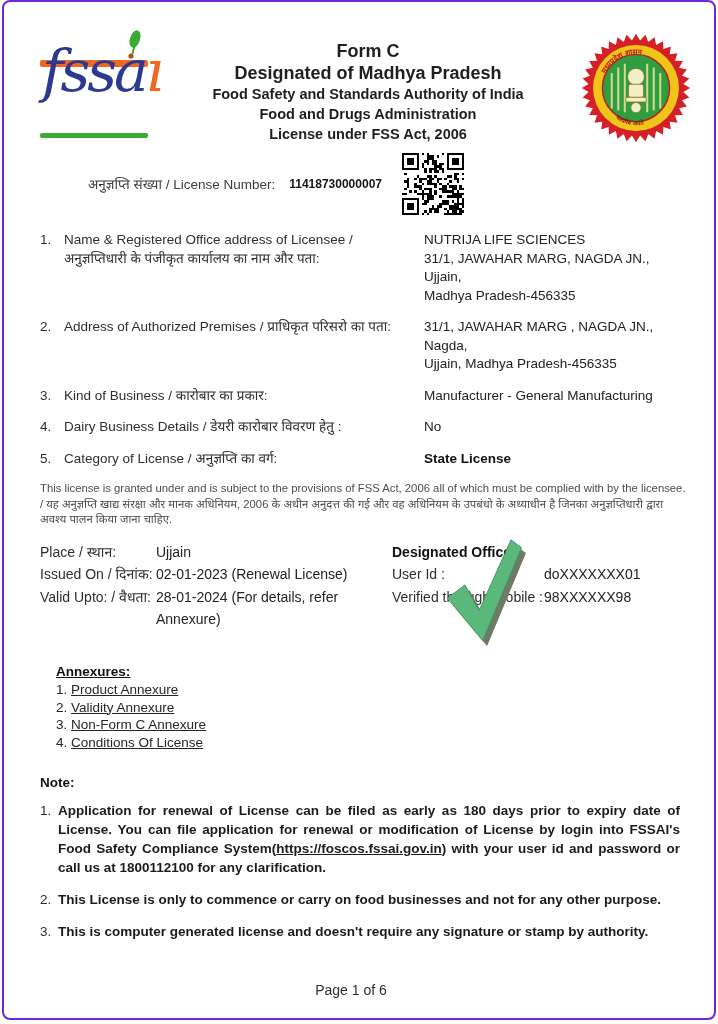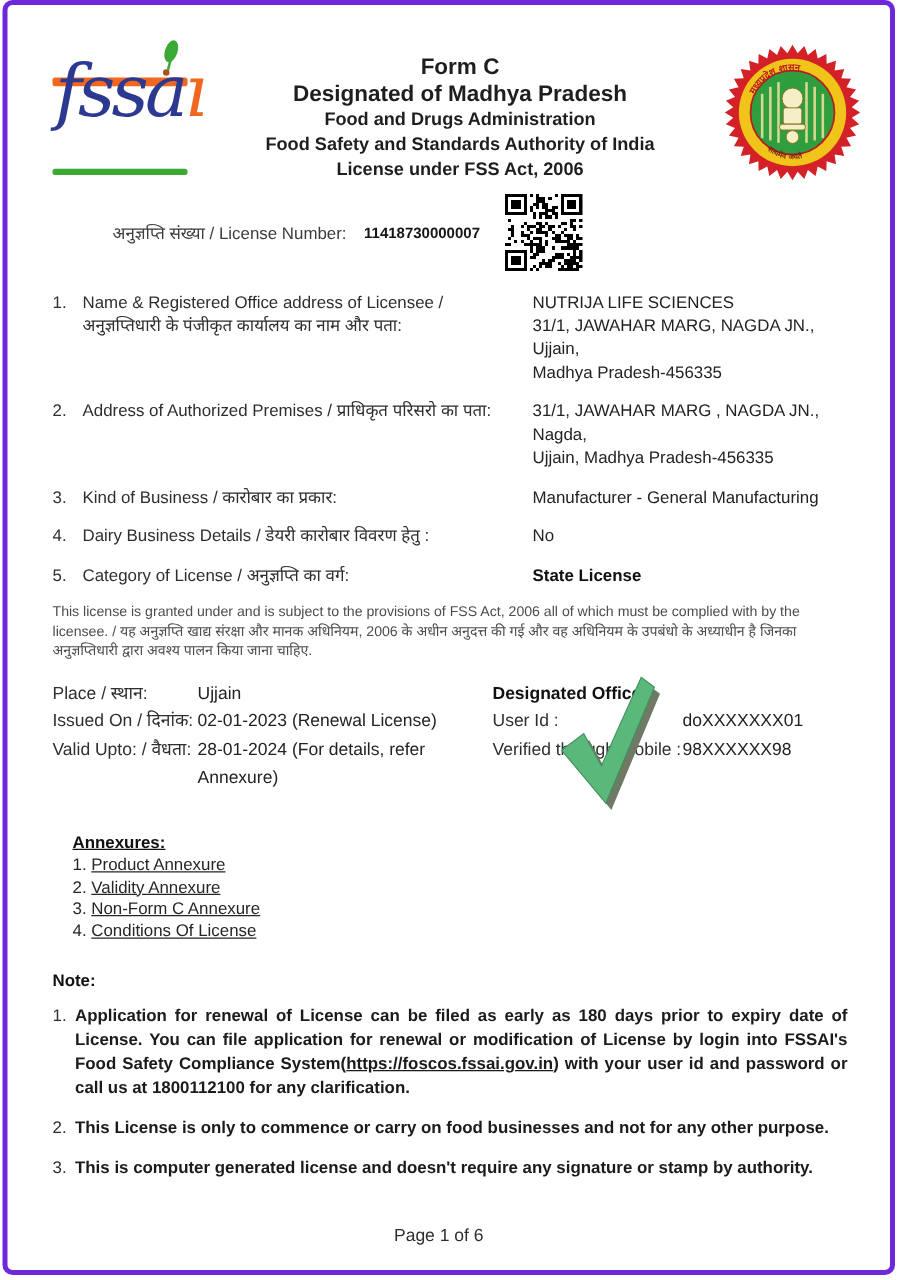--- a/index.html
+++ b/index.html
@@ -1,18 +1,18 @@
 <!DOCTYPE html>
 <html lang="en"><head>
 <meta charset="utf-8">
 <style>
   html,body{margin:0;padding:0;background:#fff;}
   .page{
     position:relative; width:714px; height:1020px; margin:0 auto;
-    box-sizing:border-box; border:4px solid #6d28d9; border-radius:8px;
+    box-sizing:border-box; border:2px solid #6d28d9; border-radius:8px;
     background:#fff; overflow:hidden;
     font-family:"Liberation Sans","DejaVu Sans",sans-serif;
     color:#2a2a2a;
   }
   
   .header{display:flex; align-items:flex-start; padding:28px 22px 0 34px;}
   .titles{flex:1; text-align:center; padding-top:10px;}
   .t-big{font-size:18px; font-weight:bold; line-height:22px; color:#1e1e1e;}
   .t-small{font-size:14.5px; font-weight:bold; line-height:20px; color:#1e1e1e;}
   
@@ -88,22 +88,22 @@
         <ellipse cx="15" cy="9" rx="5" ry="9" fill="#3aaa35" transform="rotate(18 15 9)"></ellipse>
         <rect x="12.4" y="16" width="2" height="8" fill="#3aaa35" transform="rotate(14 13.4 20)"></rect>
         <circle cx="11" cy="26" r="2.6" fill="#a9541c"></circle>
       </svg>
       <span class="bar-bottom"></span>
     </div>
 
     <div class="titles">
       <div class="t-big">Form C</div>
       <div class="t-big">Designated of Madhya Pradesh</div>
+      <div class="t-small">Food Safety and Standards Authority of India</div>
       <div class="t-small">Food and Drugs Administration</div>
-      <div class="t-small">Food Safety and Standards Authority of India</div>
       <div class="t-small">License under FSS Act, 2006</div>
     </div>
 
     <svg class="mp-emblem" id="mp-emblem" viewBox="0 0 120 120">
       <polygon id="emblem-spikes" fill="#d42027" points="118.0,60.0 110.8,64.4 117.1,70.1 109.3,73.2 114.5,79.8 106.2,81.6 110.2,89.0 101.8,89.3 104.4,97.3 96.1,96.1 97.3,104.4 89.3,101.8 89.0,110.2 81.6,106.2 79.8,114.5 73.2,109.3 70.1,117.1 64.4,110.8 60.0,118.0 55.6,110.8 49.9,117.1 46.8,109.3 40.2,114.5 38.4,106.2 31.0,110.2 30.7,101.8 22.7,104.4 23.9,96.1 15.6,97.3 18.2,89.3 9.8,89.0 13.8,81.6 5.5,79.8 10.7,73.2 2.9,70.1 9.2,64.4 2.0,60.0 9.2,55.6 2.9,49.9 10.7,46.8 5.5,40.2 13.8,38.4 9.8,31.0 18.2,30.7 15.6,22.7 23.9,23.9 22.7,15.6 30.7,18.2 31.0,9.8 38.4,13.8 40.2,5.5 46.8,10.7 49.9,2.9 55.6,9.2 60.0,2.0 64.4,9.2 70.1,2.9 73.2,10.7 79.8,5.5 81.6,13.8 89.0,9.8 89.3,18.2 97.3,15.6 96.1,23.9 104.4,22.7 101.8,30.7 110.2,31.0 106.2,38.4 114.5,40.2 109.3,46.8 117.1,49.9 110.8,55.6"></polygon>
       <circle cx="60" cy="60" r="50" fill="#d42027"></circle>
       <circle cx="60" cy="60" r="46" fill="#f0c419"></circle>
       <circle cx="60" cy="60" r="36" fill="#2e9e3e" stroke="#b81c22" stroke-width="1.5"></circle>
 
       <g stroke="#e9df9a" stroke-width="2.2" opacity="0.9">

